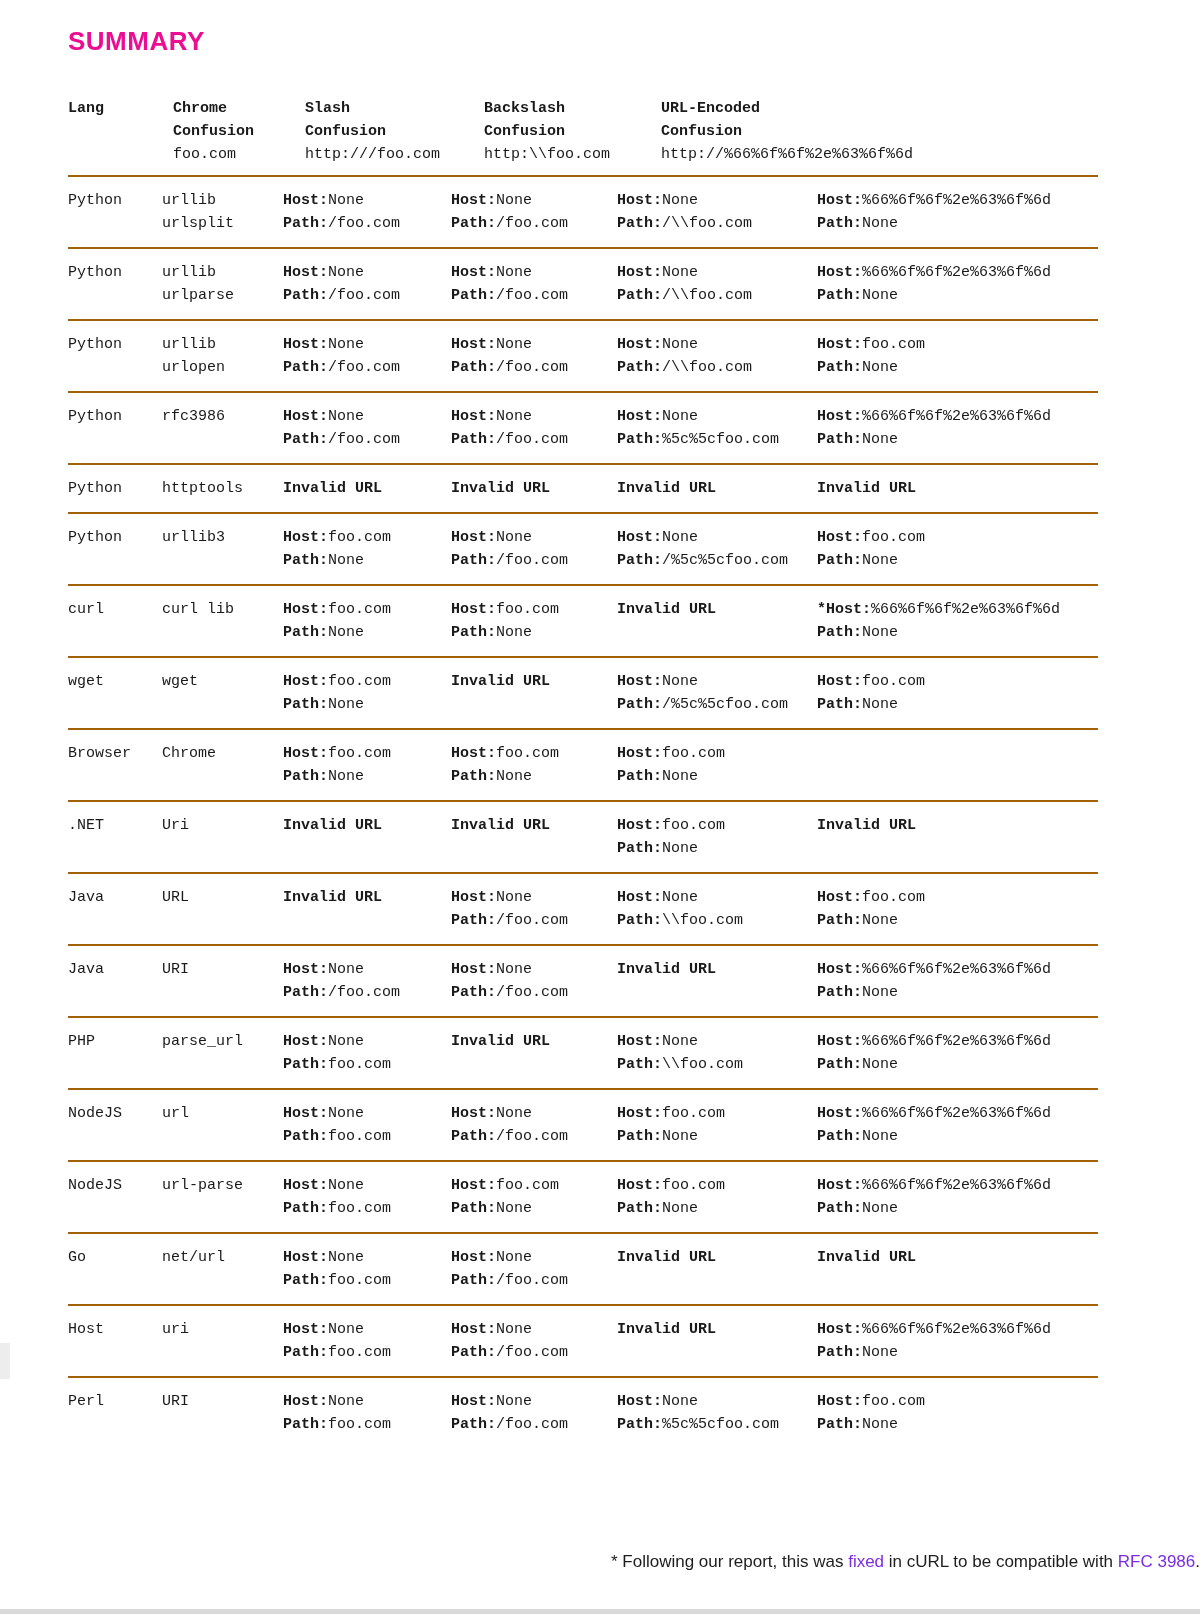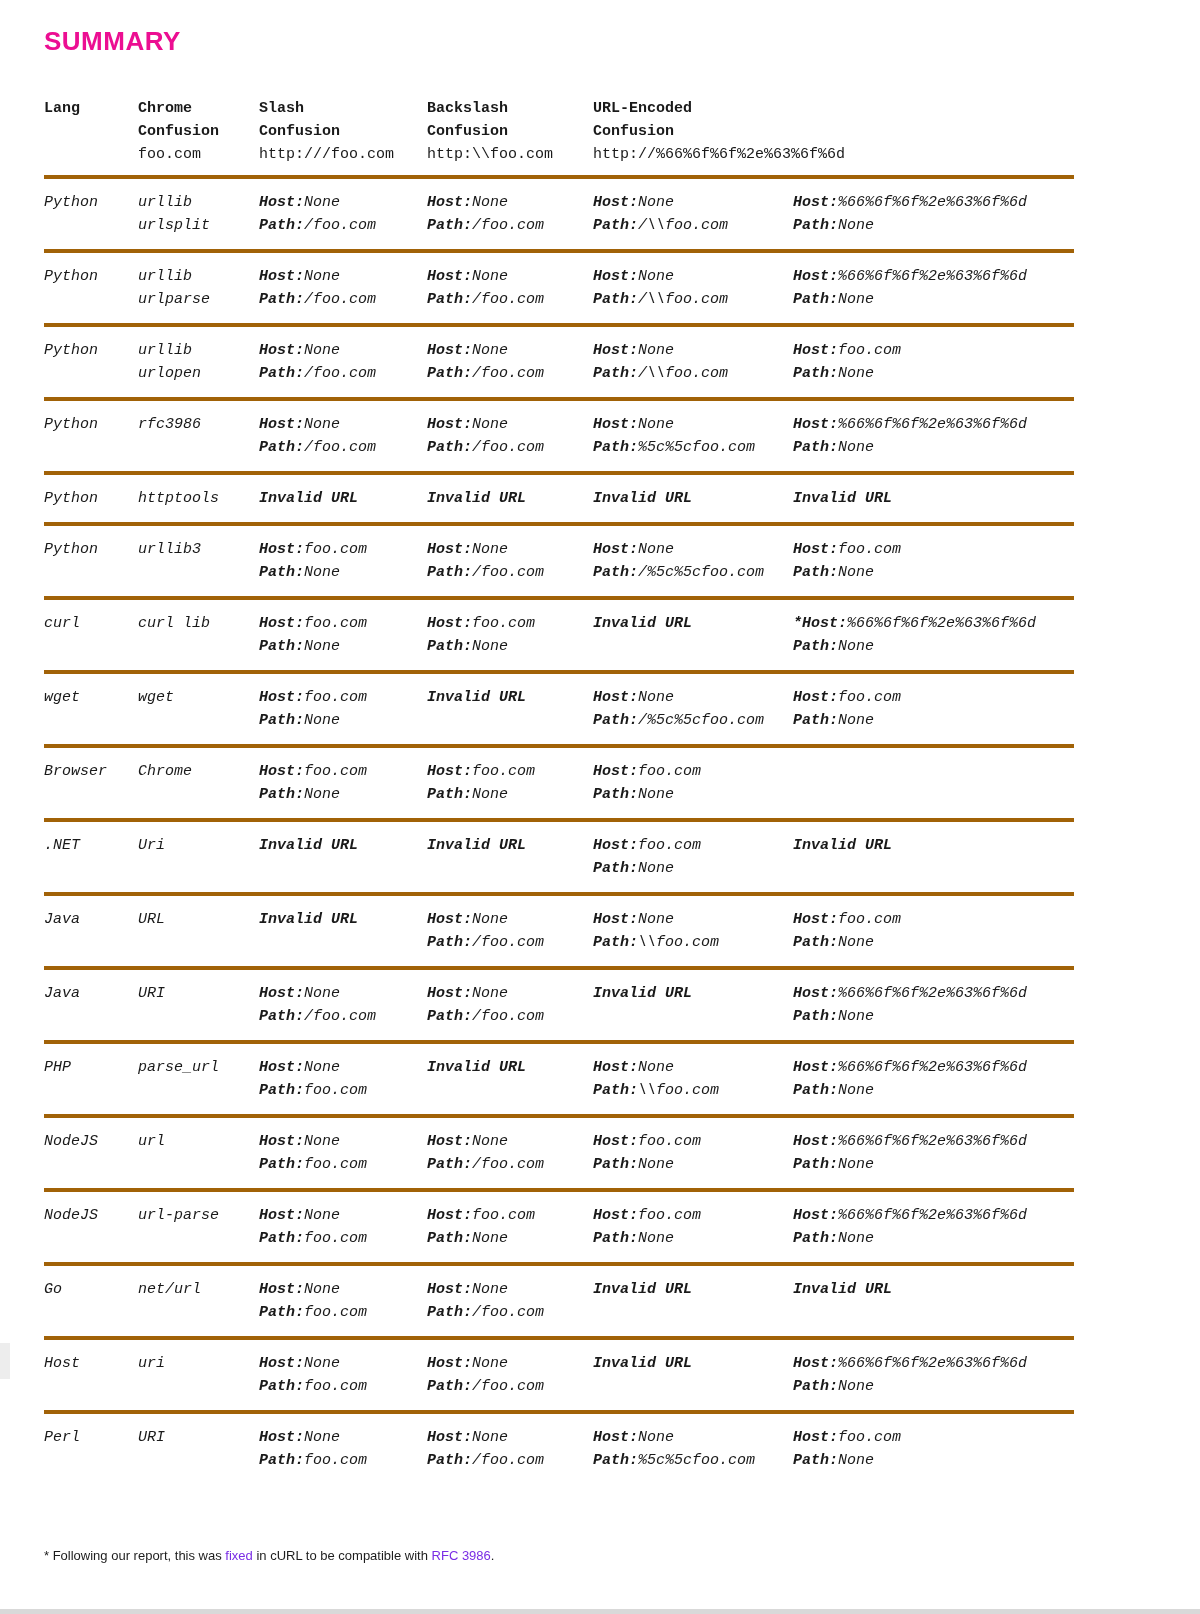--- a/index.html
+++ b/index.html
@@ -7,21 +7,21 @@
     padding: 0;
     background: #ffffff;
     width: 1200px;
     height: 1614px;
     font-family: "Liberation Sans", sans-serif;
     color: #1d1d1d;
     position: relative;
     overflow: hidden;
   }
   .page {
-    padding: 26px 0 0 44px;
+    padding: 26px 0 0 68px;
   }
   h1.page-title {
     margin: 0 0 40px 0;
     font-size: 26px;
     font-weight: 700;
     letter-spacing: 0.5px;
     color: var(--accent, #ec0e92);
   }
   .url-table {
     width: 1030px;
@@ -29,37 +29,38 @@
     font-size: 15px;
     line-height: 23px;
     color: #1a1a1a;
   }
   .thead, .tr {
     display: grid;
     grid-template-columns: 94px 121px 168px 166px 200px 281px;
   }
   .thead {
     padding-bottom: 9px;
+    gap: 11px;
   }
   .tr {
-    border-top: 4px solid #a16207;
+    border-top: 2px solid #a16207;
     padding: 12px 0;
-    font-style: italic;
   }
   .td {
     padding-right: 12px;
   }
   .b { font-weight: 700; }
   .hline { font-weight: 700; }
   .example { font-weight: 400; }
   .cell-line { white-space: nowrap; }
   .footnote {
-    margin: 64px 0 0 0;
-    font-size: 13px;
+    margin: 104px 0 0 0;
+    font-size: 17px;
     color: #1d1d1d;
+    text-align: right;
   }
   .footnote a {
     color: var(--link, #7a2de5);
     text-decoration: none;
     cursor: pointer;
   }
   .left-strip {
     position: absolute;
     left: 0;
     top: 1343px;

